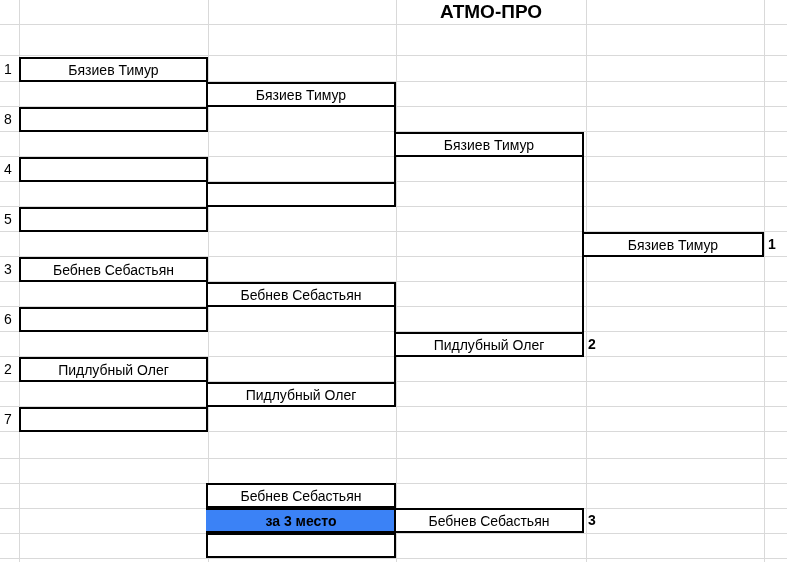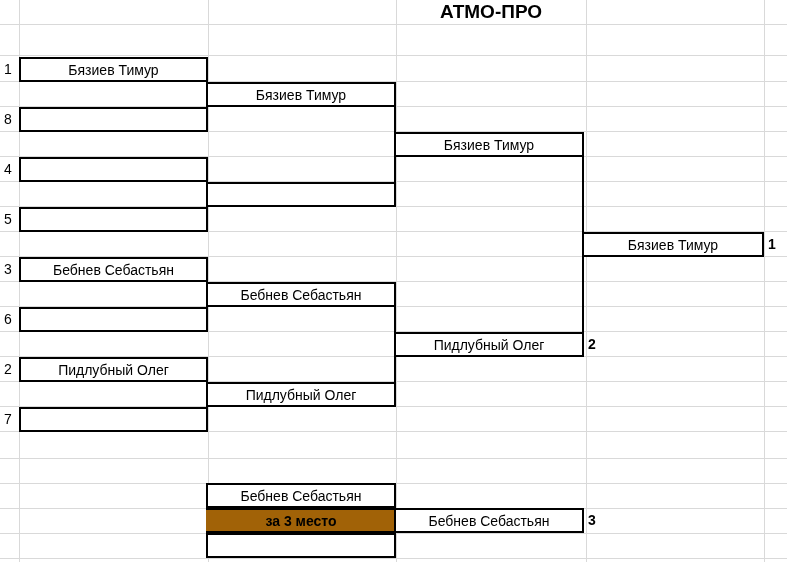--- a/index.html
+++ b/index.html
@@ -111,21 +111,21 @@
     text-align: left;
     white-space: nowrap;
   }
 
   
   .caption-band {
     position: absolute;
     box-sizing: border-box;
     border-top: 2px solid #000000;
     border-bottom: 2px solid #000000;
-    background: #a16207;
+    background: #3b82f6;
     font-size: 14px;
     font-weight: bold;
     color: #000000;
     display: flex;
     align-items: center;
     justify-content: center;
     white-space: nowrap;
   }
 </style>
 </head>

